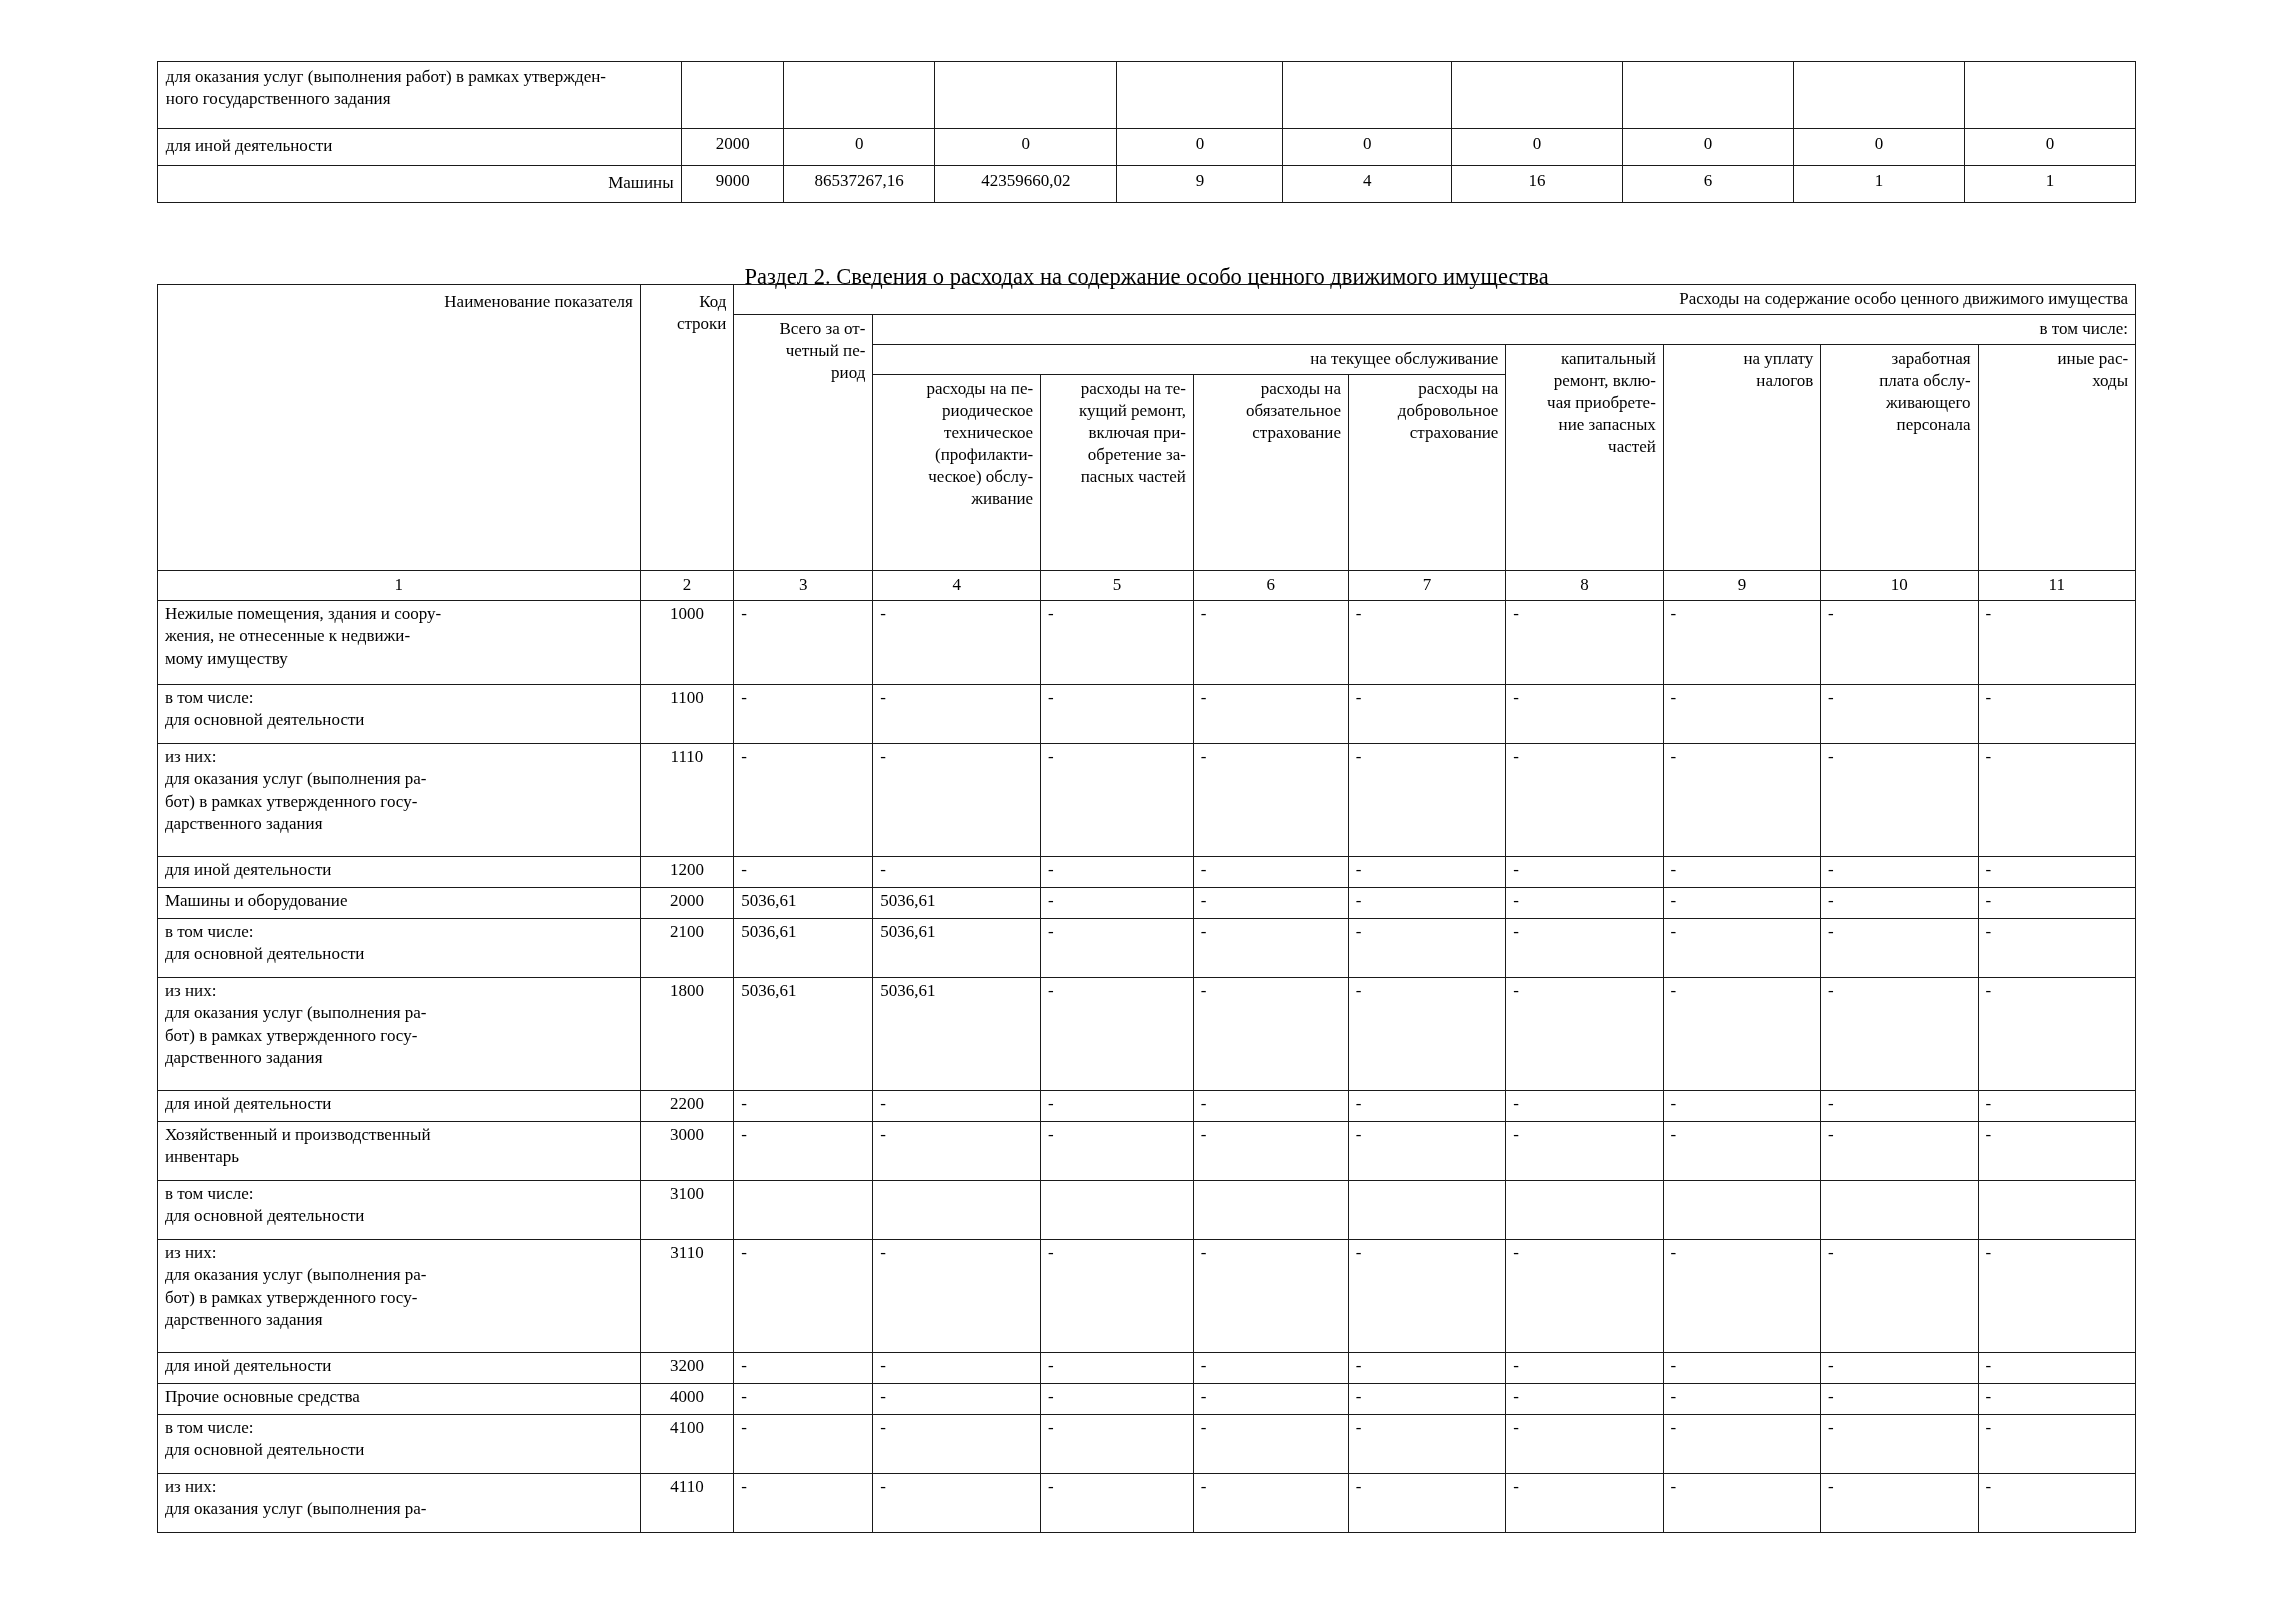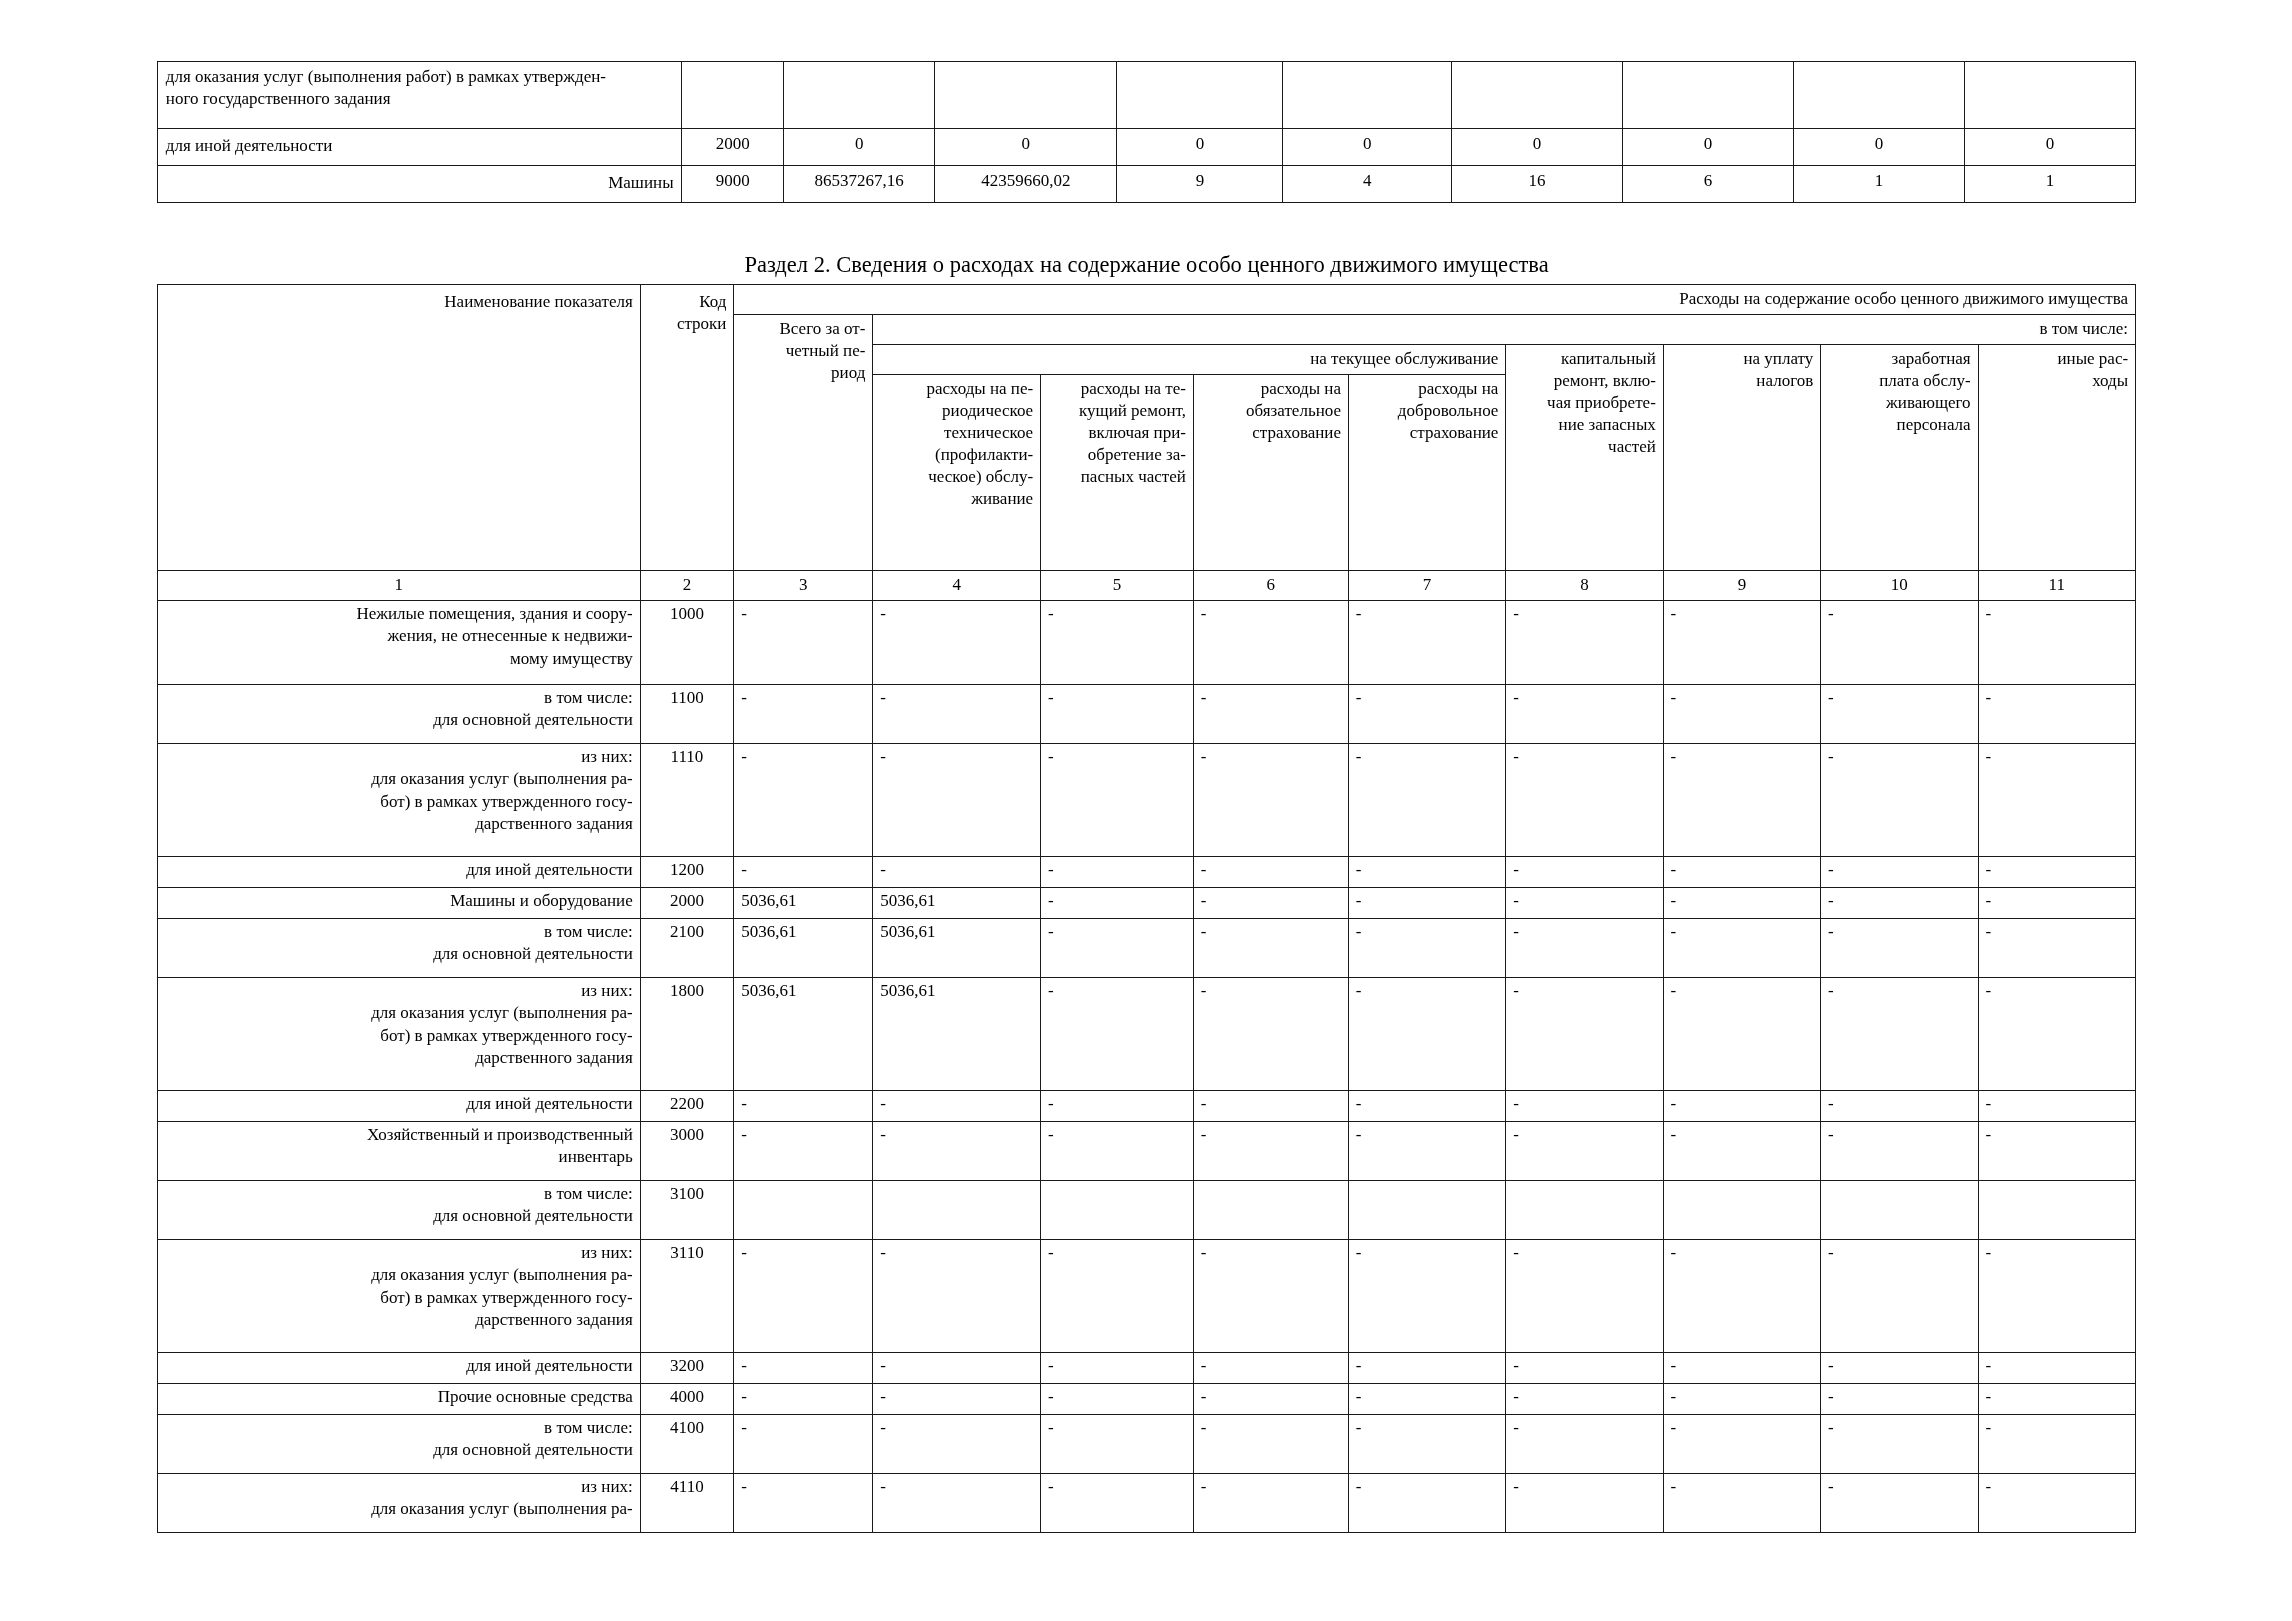--- a/index.html
+++ b/index.html
@@ -48,40 +48,40 @@
     width: 1979px;
   }
   #table-top td { height: 27.4px; }
   .t1-label { text-align: left; }
   .t1-totals-label { text-align: right; }
 
   
   #section2-title {
     position: absolute;
     left: 0;
-    top: 252px;
+    top: 264px;
     width: 2293px;
     text-align: center;
     font-size: 22.5px;
   }
 
   
   #table-main {
     position: absolute;
     left: 157px;
     top: 284px;
     width: 1979px;
   }
   #table-main td { padding: 2.9px 6.9px 3.9px 6.9px; }
   .hdr-c { text-align: right; vertical-align: top; }
   .numrow td { text-align: center; padding-top: 2px; padding-bottom: 2px; }
   .dash-cell { text-align: left; }
   .val-cell  { text-align: left; }
   .code-cell { text-align: center; vertical-align: bottom; }
-  .name-cell { text-align: right; vertical-align: top; }
+  .name-cell { text-align: left; vertical-align: top; }
 
   
   #page-number {
     position: absolute;
     left: 0;
     top: 1525px;
     width: 2293px;
     text-align: center;
     font-family: "Liberation Sans", "DejaVu Sans", sans-serif;
     font-size: 23.5px;

